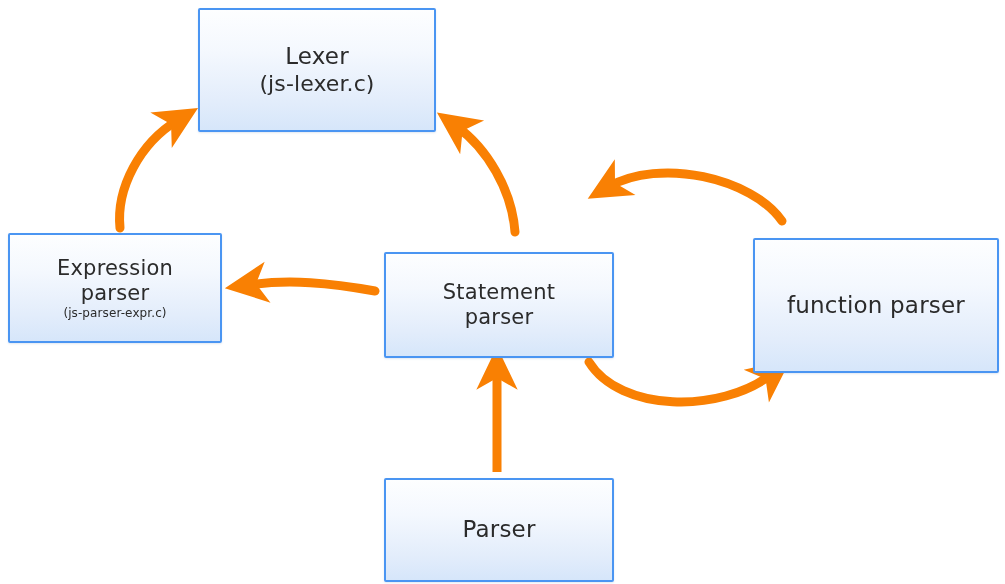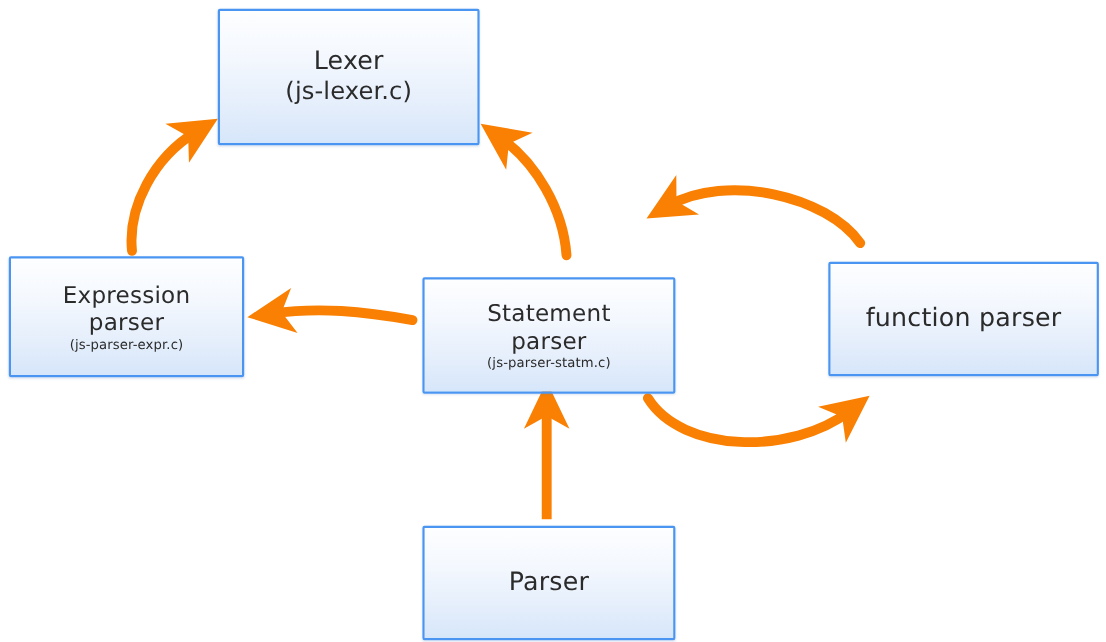--- a/index.html
+++ b/index.html
@@ -39,21 +39,21 @@
   .node .sub {
     font-size: 22px;
     letter-spacing: 0.1px;
   }
   .node.two-line .title { font-size: 21px; }
   .node.two-line .sub { font-size: 12px; }
 
   #node-lexer      { left: 198px; top: 8px;   width: 238px; height: 124px; }
   #node-expression { left: 8px;   top: 233px; width: 214px; height: 110px; }
   #node-statement  { left: 384px; top: 238px; width: 230px; height: 106px; margin-top: 14px; }
-  #node-function   { left: 753px; top: 238px; width: 246px; height: 104px; }
+  #node-function   { left: 753px; top: 238px; width: 246px; height: 135px; }
   #node-parser     { left: 384px; top: 478px; width: 230px; height: 104px; }
 
   svg#arrows {
     position: absolute;
     left: 0; top: 0;
     width: 1005px;
     height: 584px;
     pointer-events: none;
   }
 </style>
@@ -101,21 +101,20 @@
 
   <div class="node two-line" id="node-expression">
     <div class="title">Expression</div>
     <div class="title">parser</div>
     <div class="sub">(js-parser-expr.c)</div>
   </div>
 
   <div class="node two-line" id="node-statement">
     <div class="title">Statement</div>
     <div class="title">parser</div>
-    <div class="sub">(js-parser-statm.c)</div>
   </div>
 
   <div class="node" id="node-function">
     <div class="title">function parser</div>
   </div>
 
   <div class="node" id="node-parser">
     <div class="title">Parser</div>
   </div>
 

